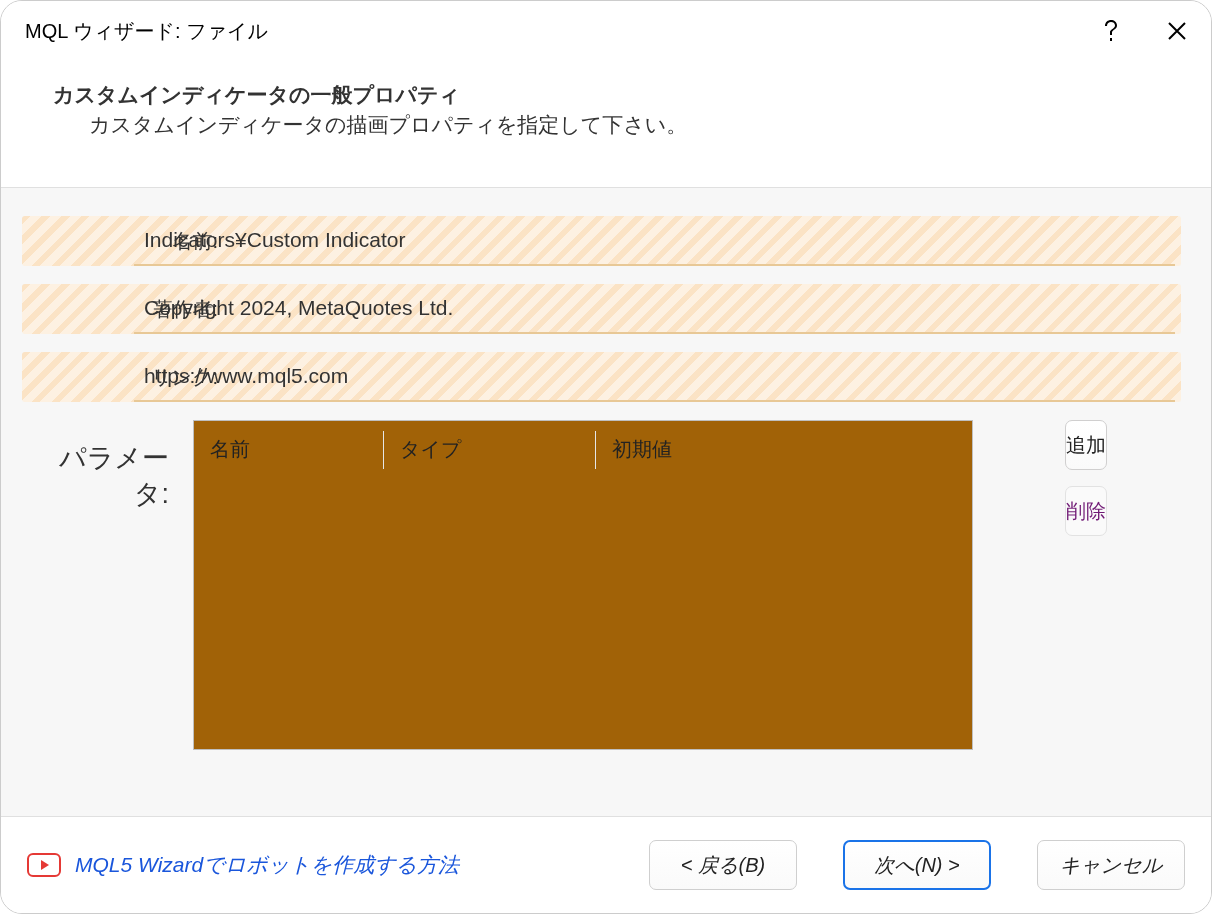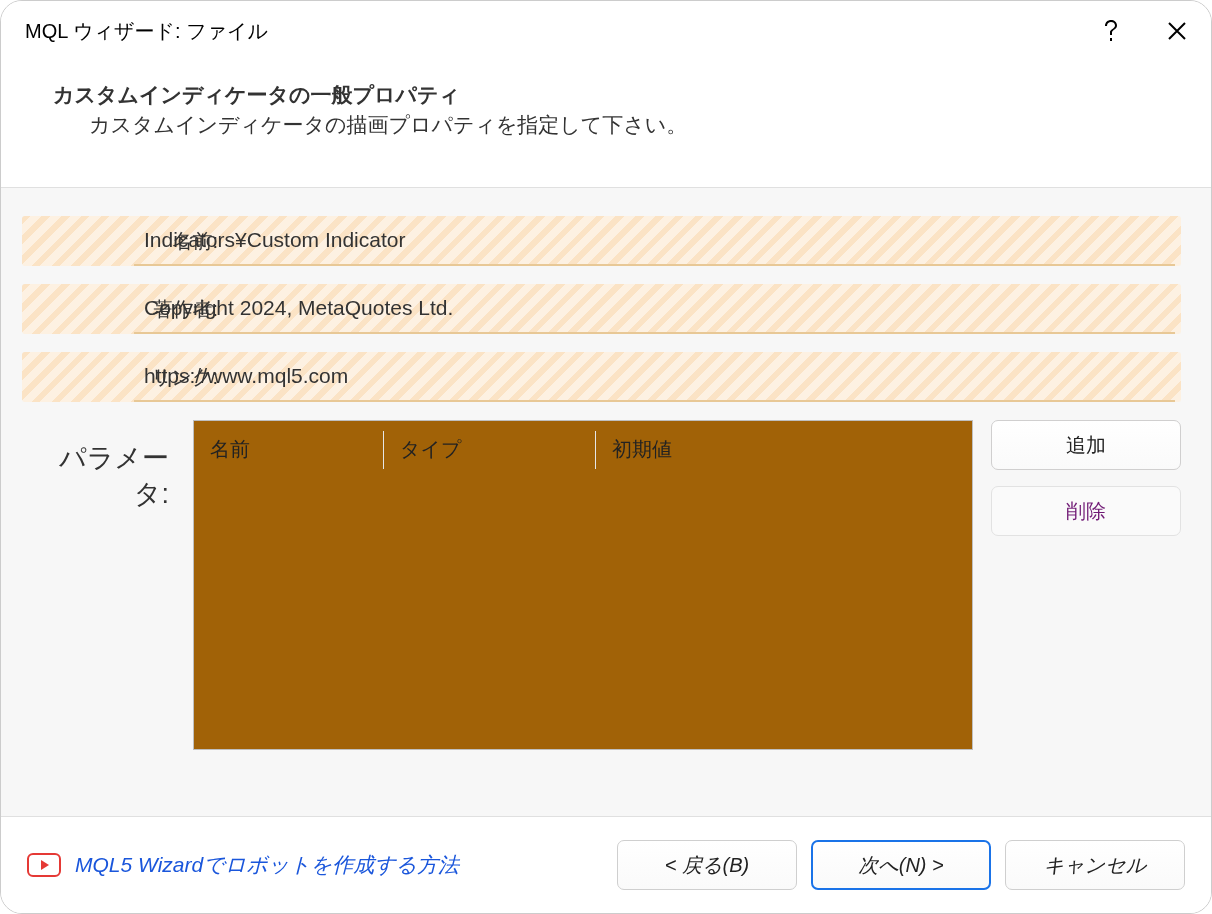--- a/index.html
+++ b/index.html
@@ -161,20 +161,21 @@
       margin-top: 8px;
     }
     .phc-name { flex: 0 0 190px; }
     .phc-type { flex: 0 0 212px; }
     .phc-val  { flex: 1; border-right: none; }
     .side-buttons {
       display: flex;
       flex-direction: column;
       gap: 16px;
       width: 190px;
+      align-items: center;
     }
     .side-btn {
       height: 50px;
       border: 1px solid #d0cfcf;
       border-radius: 7px;
       background: linear-gradient(#fff, #fafafa);
       font-size: 20px;
       color: #222;
       display: flex;
       align-items: center;
@@ -221,30 +222,31 @@
       color: #1a56db;
       font-size: 21px;
       cursor: pointer;
     }
     .footer-right {
       display: flex;
       gap: 14px;
     }
     .footer-btn {
       height: 50px;
-      width: 180px;
+      width: 148px;
       border: 1px solid #cfcfcf;
       border-radius: 7px;
       background: linear-gradient(#fff, #fafafa);
       font-size: 20px;
       color: #222;
       display: flex;
       align-items: center;
       justify-content: center;
       cursor: pointer;
+      margin-left: 32px;
     }
     .footer-btn.primary {
       border: 2px solid #1a73e8;
     }
   </style>
 </head>
 <body>
 
 <div class="dialog">
 

